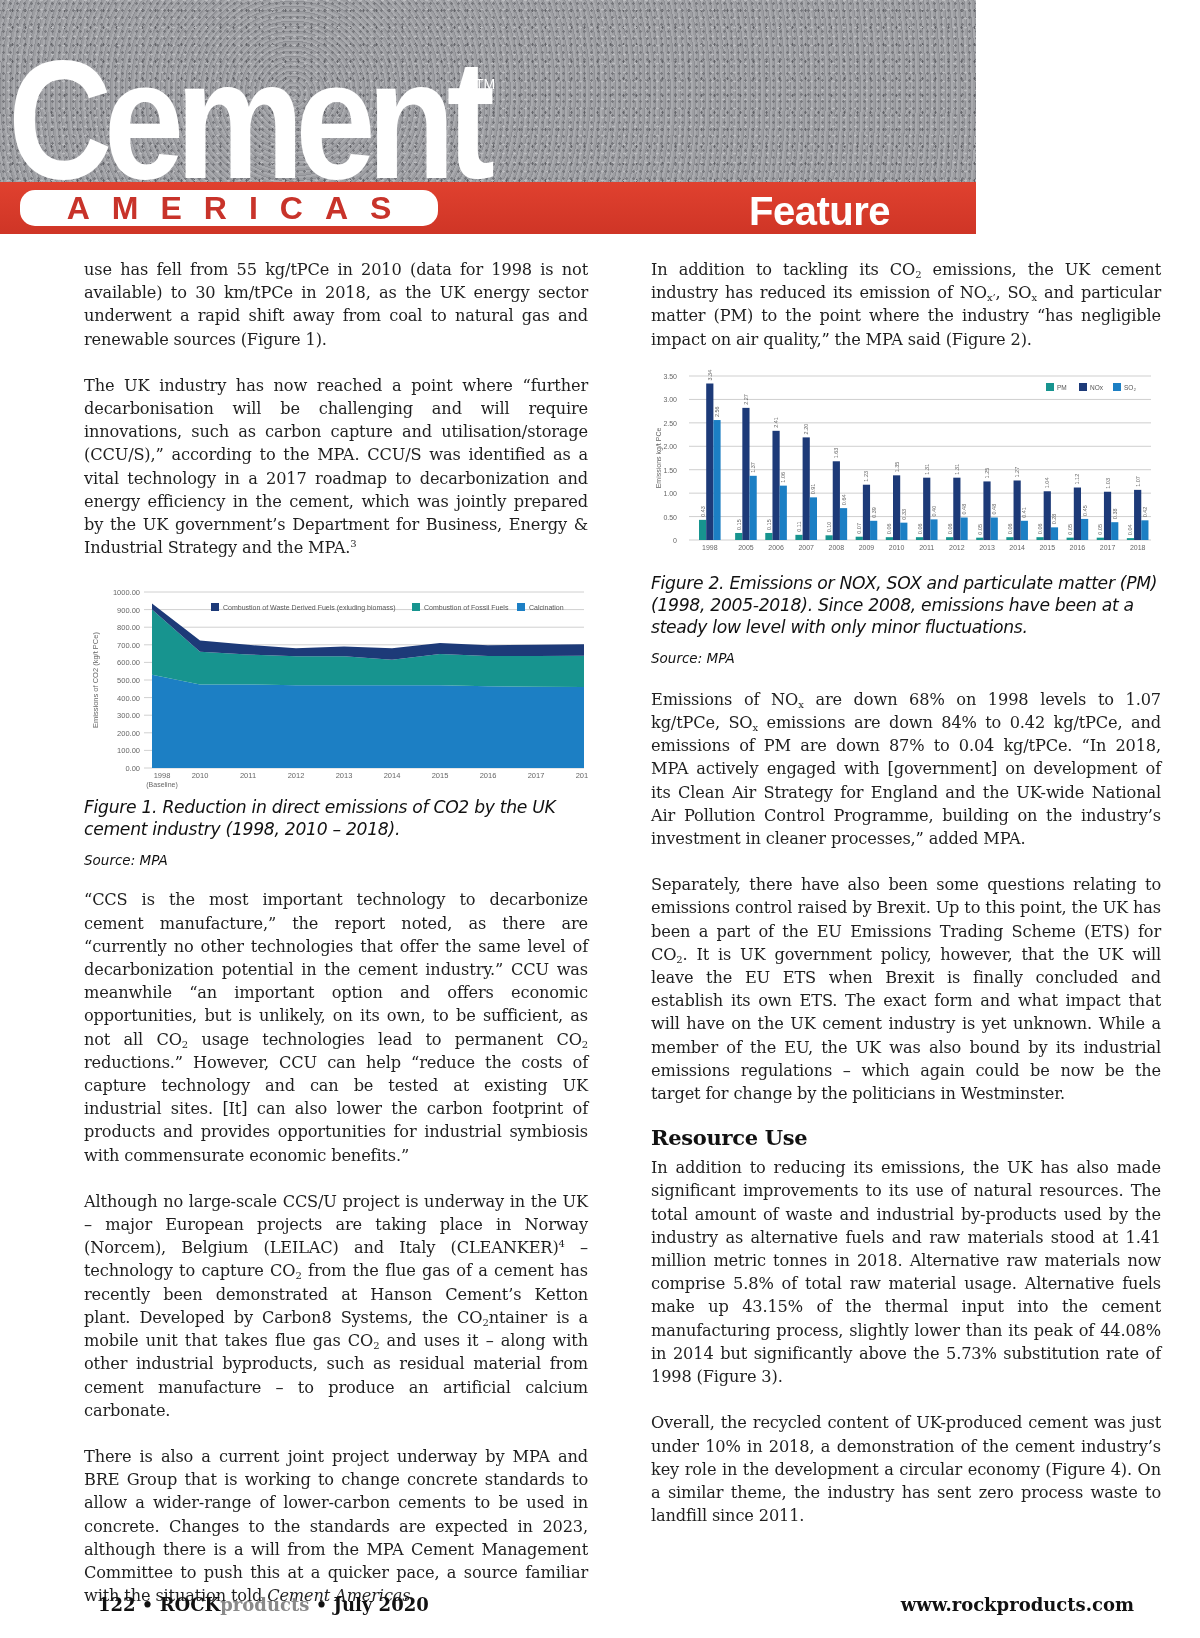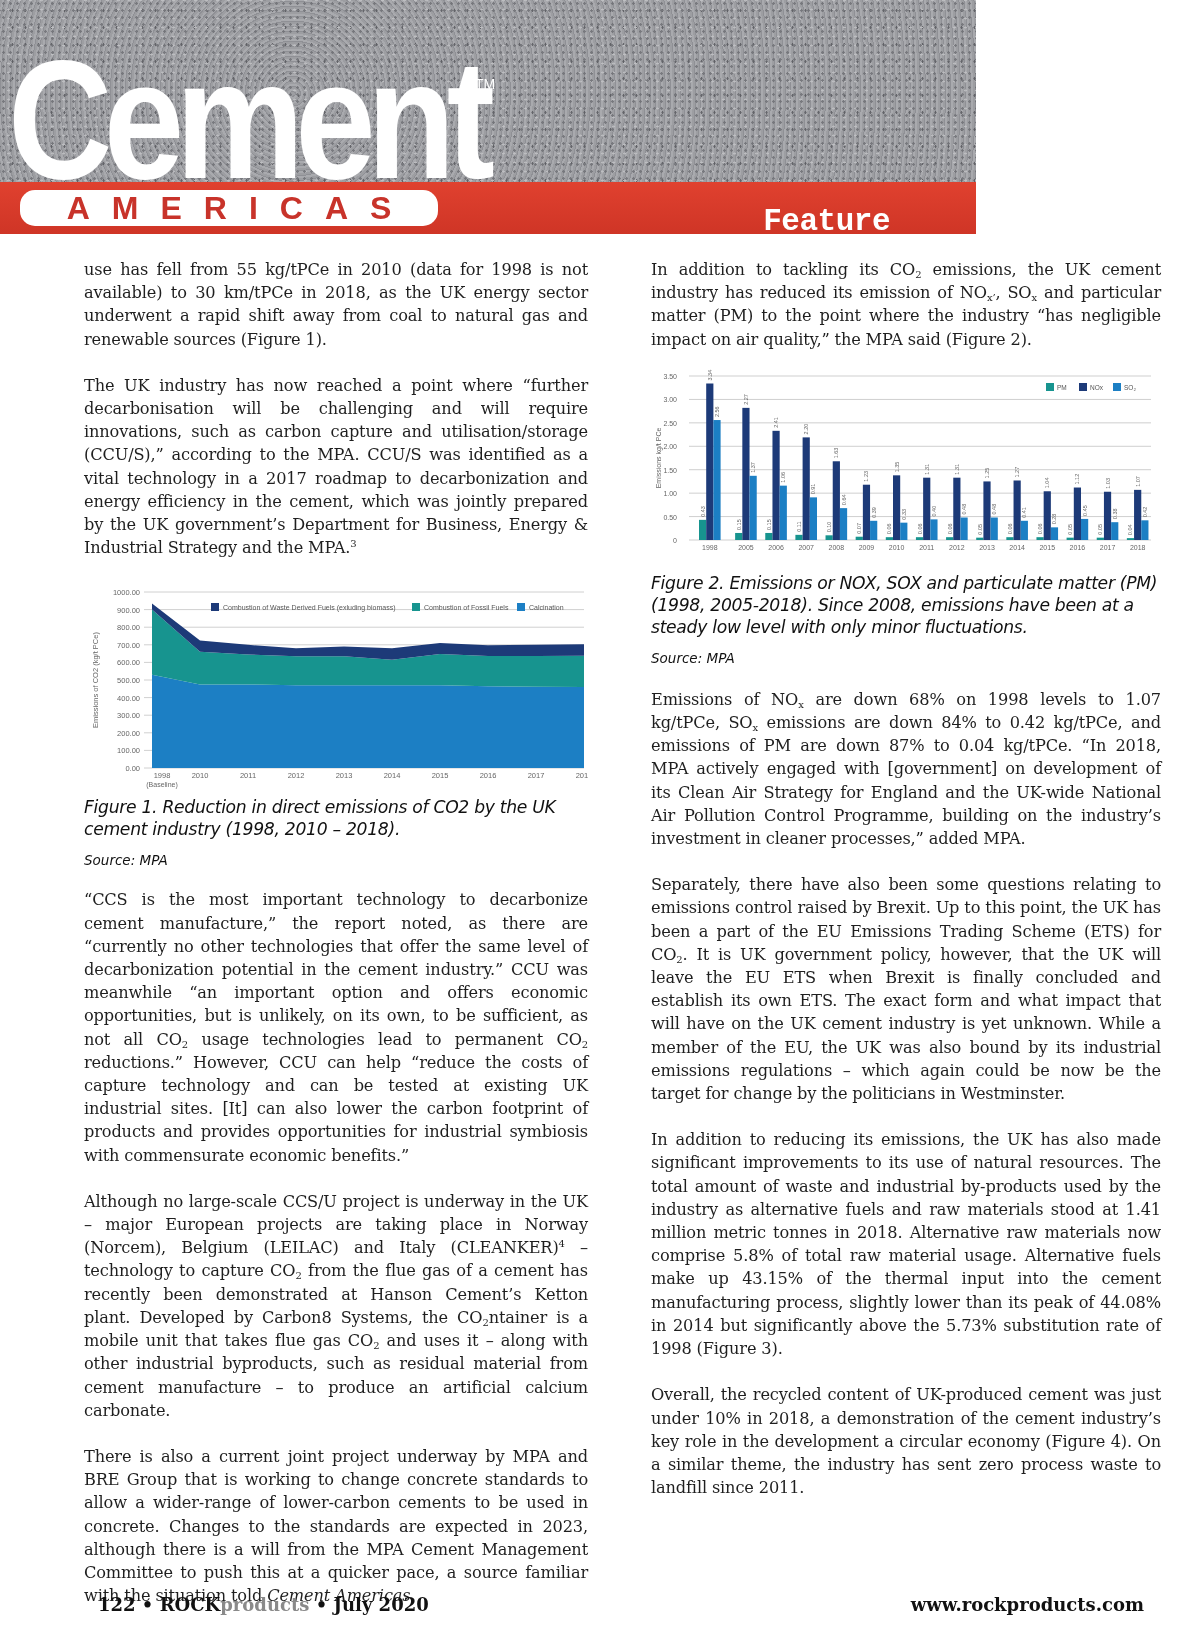--- a/index.html
+++ b/index.html
@@ -21,22 +21,22 @@
     background-size: 7px 7px, 11px 9px, 13px 17px;
     background-position: 0 0, 3px 5px, 6px 2px; opacity: .8; }
   .masthead .red-band { position: absolute; left: 0; top: 182px; width: 1200px; height: 52px; background: #d8392b;
     background-image: linear-gradient(180deg, #e0412f 0%, #cf3526 100%); }
   .logo-word { position: absolute; left: 8px; top: 45px; font-family: "Liberation Sans", sans-serif; font-weight: 700;
     font-size: 168px; line-height: 150px; color: #ffffff; letter-spacing: -10px; transform: scaleX(0.86); transform-origin: left top; }
   .logo-tm { position: absolute; left: 475px; top: 76px; font-family: "Liberation Sans", sans-serif; font-size: 14px; color: #fff; }
   .logo-sub { position: absolute; left: 20px; top: 190px; width: 418px; height: 36px; background: #ffffff;
     display: flex; align-items: center; justify-content: center; border-radius: 15px; }
   .logo-sub span { font-family: "Liberation Sans", sans-serif; font-weight: 700; font-size: 32px; color: #c8332a; letter-spacing: 22px; padding-left: 22px; }
-  .section-label { position: absolute; right: 86px; top: 204px; font-family: Liberation Mono, monospace; font-weight: 700;
-    font-size: 31px; color: #ffffff; letter-spacing: -0.5px; }
+  .section-label { position: absolute; right: 86px; top: 189px; font-family: Liberation Sans, sans-serif; font-weight: 700;
+    font-size: 40px; color: #ffffff; letter-spacing: -0.5px; }
 
   
   .col { position: absolute; top: 258px; width: 504px; }
   .col.left { left: 84px; }
   .col.right { left: 651px; width: 510px; }
   p.body { font-size: 16.2px; line-height: 23.2px; text-align: justify; hyphens: auto; margin-bottom: 23px; color: #1f1f1f; letter-spacing: -0.15px; }
   sub { font-size: 10px; vertical-align: -3px; line-height: 0; }
   sup { font-size: 10px; vertical-align: 6px; line-height: 0; }
   em.pub { font-style: italic; }
 
@@ -46,21 +46,21 @@
     margin-top: 12px; margin-bottom: 20px; }
   h2.sec { font-family: "DejaVu Serif", serif; font-weight: 700; font-size: 21px; color: #111; margin: -3px 0 6px 0; letter-spacing: -0.3px; }
 
   
   .chart { position: relative; width: 100%; font-family: "Liberation Sans", sans-serif; color: #555; }
   .chart svg { display: block; }
 
   
   .footer-left { position: absolute; left: 86px; top: 1594px; font-family: "DejaVu Serif", serif; font-weight: 700; font-size: 18px; color: #111; margin-left: 12px; }
   .footer-left .muted { color: #8a8a8a; }
-  .footer-right { position: absolute; right: 56px; top: 1594px; font-family: "DejaVu Serif", serif; font-weight: 700; font-size: 18px; color: #111; }
+  .footer-right { position: absolute; right: 66px; top: 1594px; font-family: "DejaVu Serif", serif; font-weight: 700; font-size: 18px; color: #111; }
 </style>
 </head>
 <body>
 
 <header class="masthead">
   <div class="speckle"></div>
   <div class="red-band"></div>
   <div class="logo-word">Cement</div>
   <div class="logo-tm">TM</div>
   <div class="logo-sub">
@@ -266,20 +266,21 @@
         <text x="473" y="22" font-size="6.5" fill="#555" font-family="Liberation Sans, sans-serif">SO₂</text>
       </svg>
   </figure>
   <div class="fig-caption" style="margin-top:12px;">Figure 2. Emissions or NOX, SOX and particulate matter (PM) (1998, 2005-2018). Since 2008, emissions have been at a steady low level with only minor fluctuations.</div>
   <div class="fig-source" style="margin-bottom:22px;">Source: MPA</div>
 
   <p class="body"><span>Emissions of NO</span><sub>x</sub><span> are down 68% on 1998 levels to 1.07 kg/tPCe, SO</span><sub>x</sub><span> emissions are down 84% to 0.42 kg/tPCe, and emissions of PM are down 87% to 0.04 kg/tPCe. “In 2018, MPA actively engaged with [government] on development of its Clean Air Strategy for England and the UK-wide National Air Pollution Control Programme, building on the industry’s investment in cleaner processes,” added MPA.</span></p>
 
   <p class="body"><span>Separately, there have also been some questions relating to emissions control raised by Brexit. Up to this point, the UK has been a part of the EU Emissions Trading Scheme (ETS) for CO</span><sub>2</sub><span>. It is UK government policy, however, that the UK will leave the EU ETS when Brexit is finally concluded and establish its own ETS. The exact form and what impact that will have on the UK cement industry is yet unknown. While a member of the EU, the UK was also bound by its industrial emissions regulations – which again could be now be the target for change by the politicians in Westminster.</span></p>
 
+  <h2 class="sec">Resource Use</h2>
   <p class="body">In addition to reducing its emissions, the UK has also made significant improvements to its use of natural resources. The total amount of waste and industrial by-products used by the industry as alternative fuels and raw materials stood at 1.41 million metric tonnes in 2018. Alternative raw materials now comprise 5.8% of total raw material usage. Alternative fuels make up 43.15% of the thermal input into the cement manufacturing process, slightly lower than its peak of 44.08% in 2014 but significantly above the 5.73% substitution rate of 1998 (Figure 3).</p>
   <p class="body">Overall, the recycled content of UK-produced cement was just under 10% in 2018, a demonstration of the cement industry’s key role in the development a circular economy (Figure 4). On a similar theme, the industry has sent zero process waste to landfill since 2011.</p>
 </section>
 
 <footer>
   <div class="footer-left">
     <span>122</span><span> • </span><span>ROCK</span><span class="muted">products</span><span> • </span><span>July 2020</span>
   </div>
   <div class="footer-right">www.rockproducts.com</div>
 </footer>

